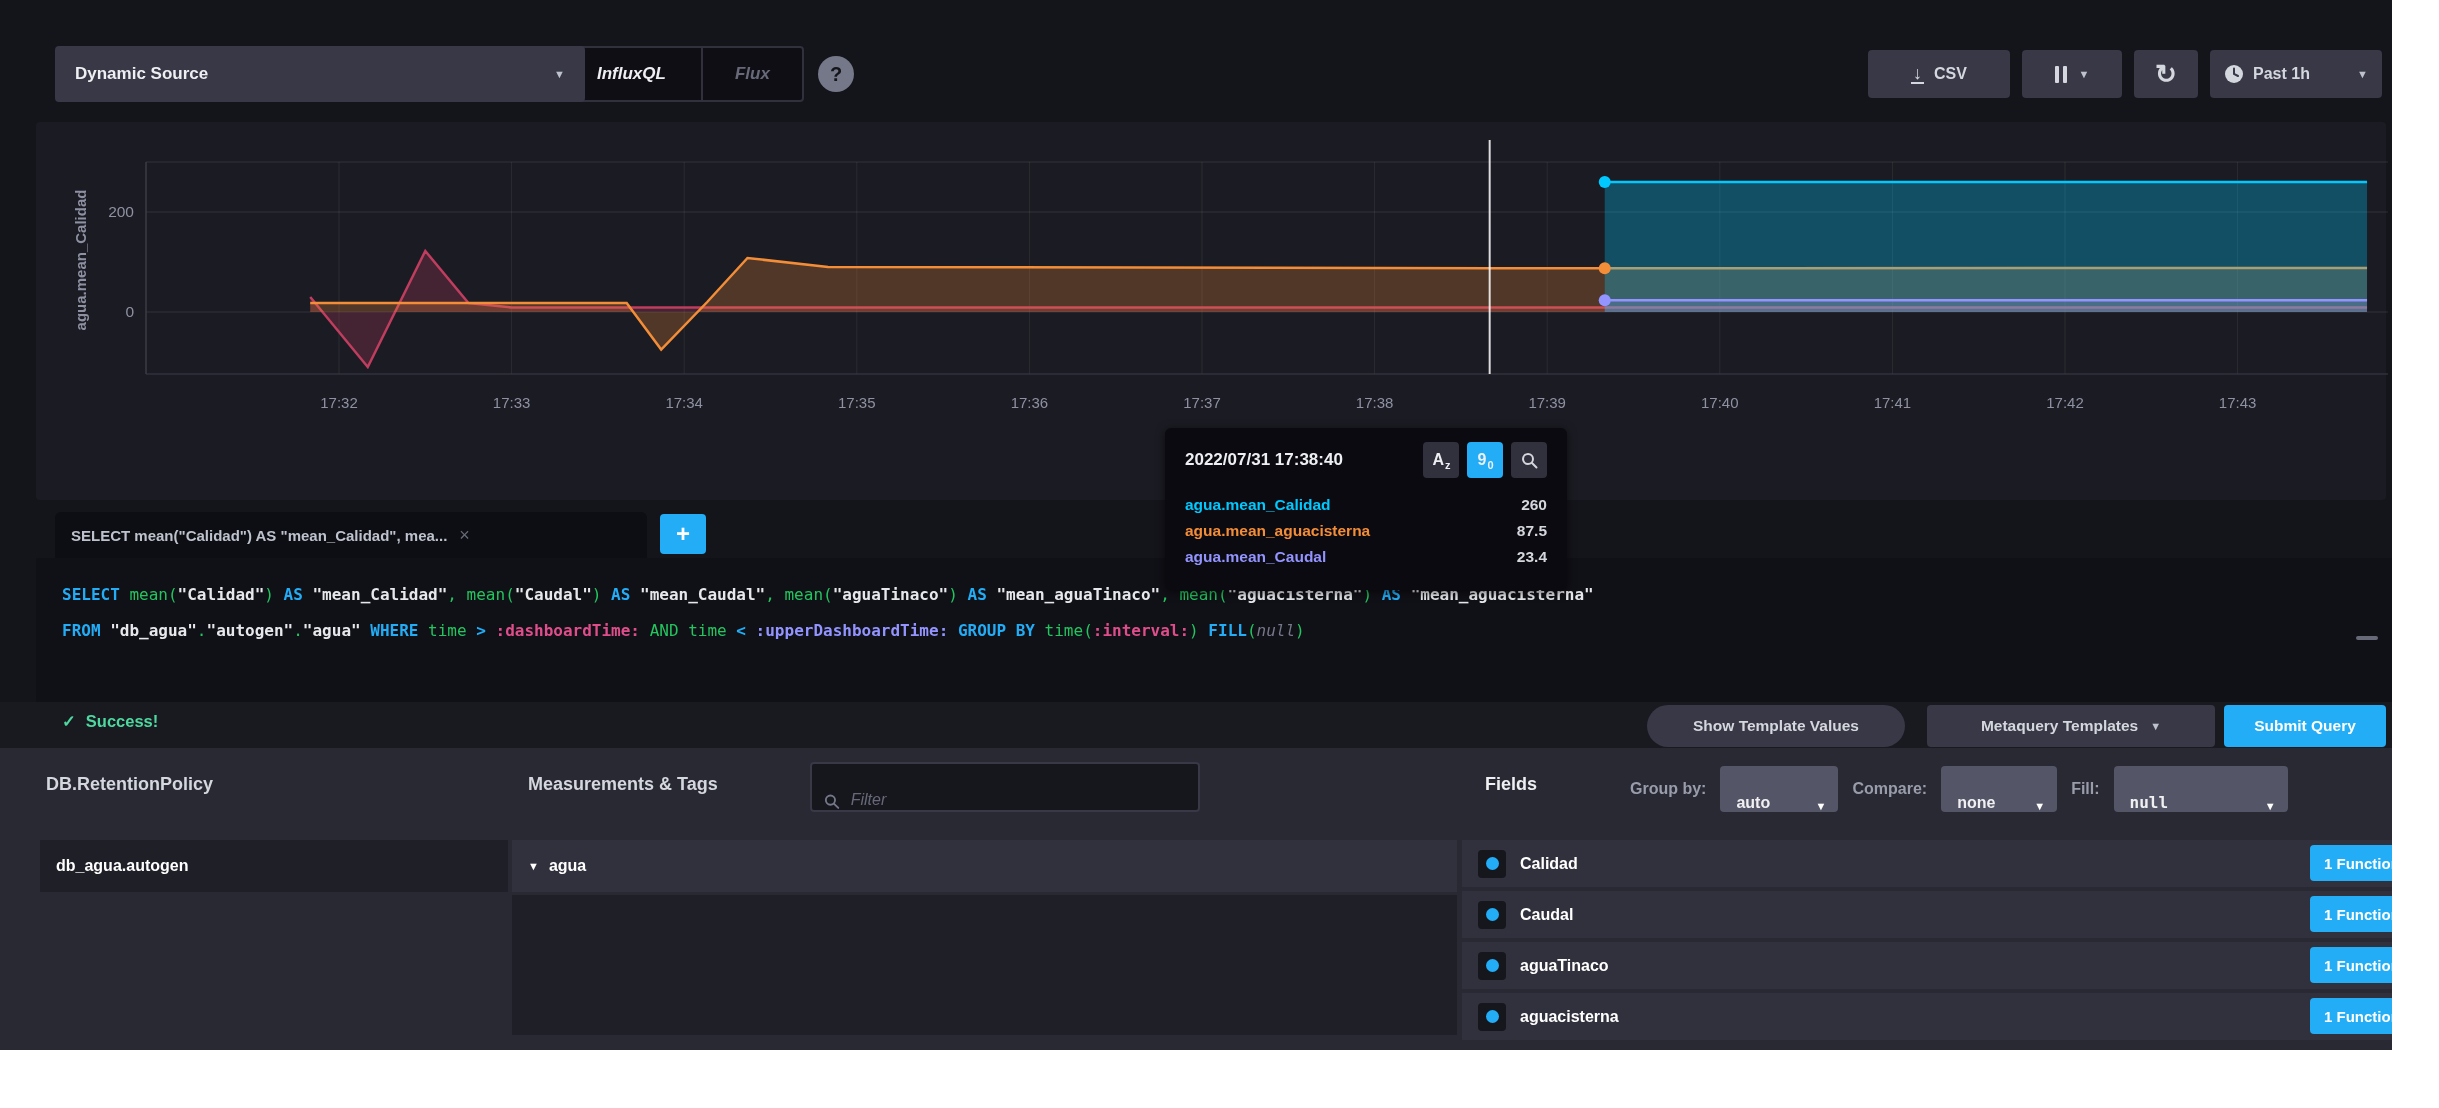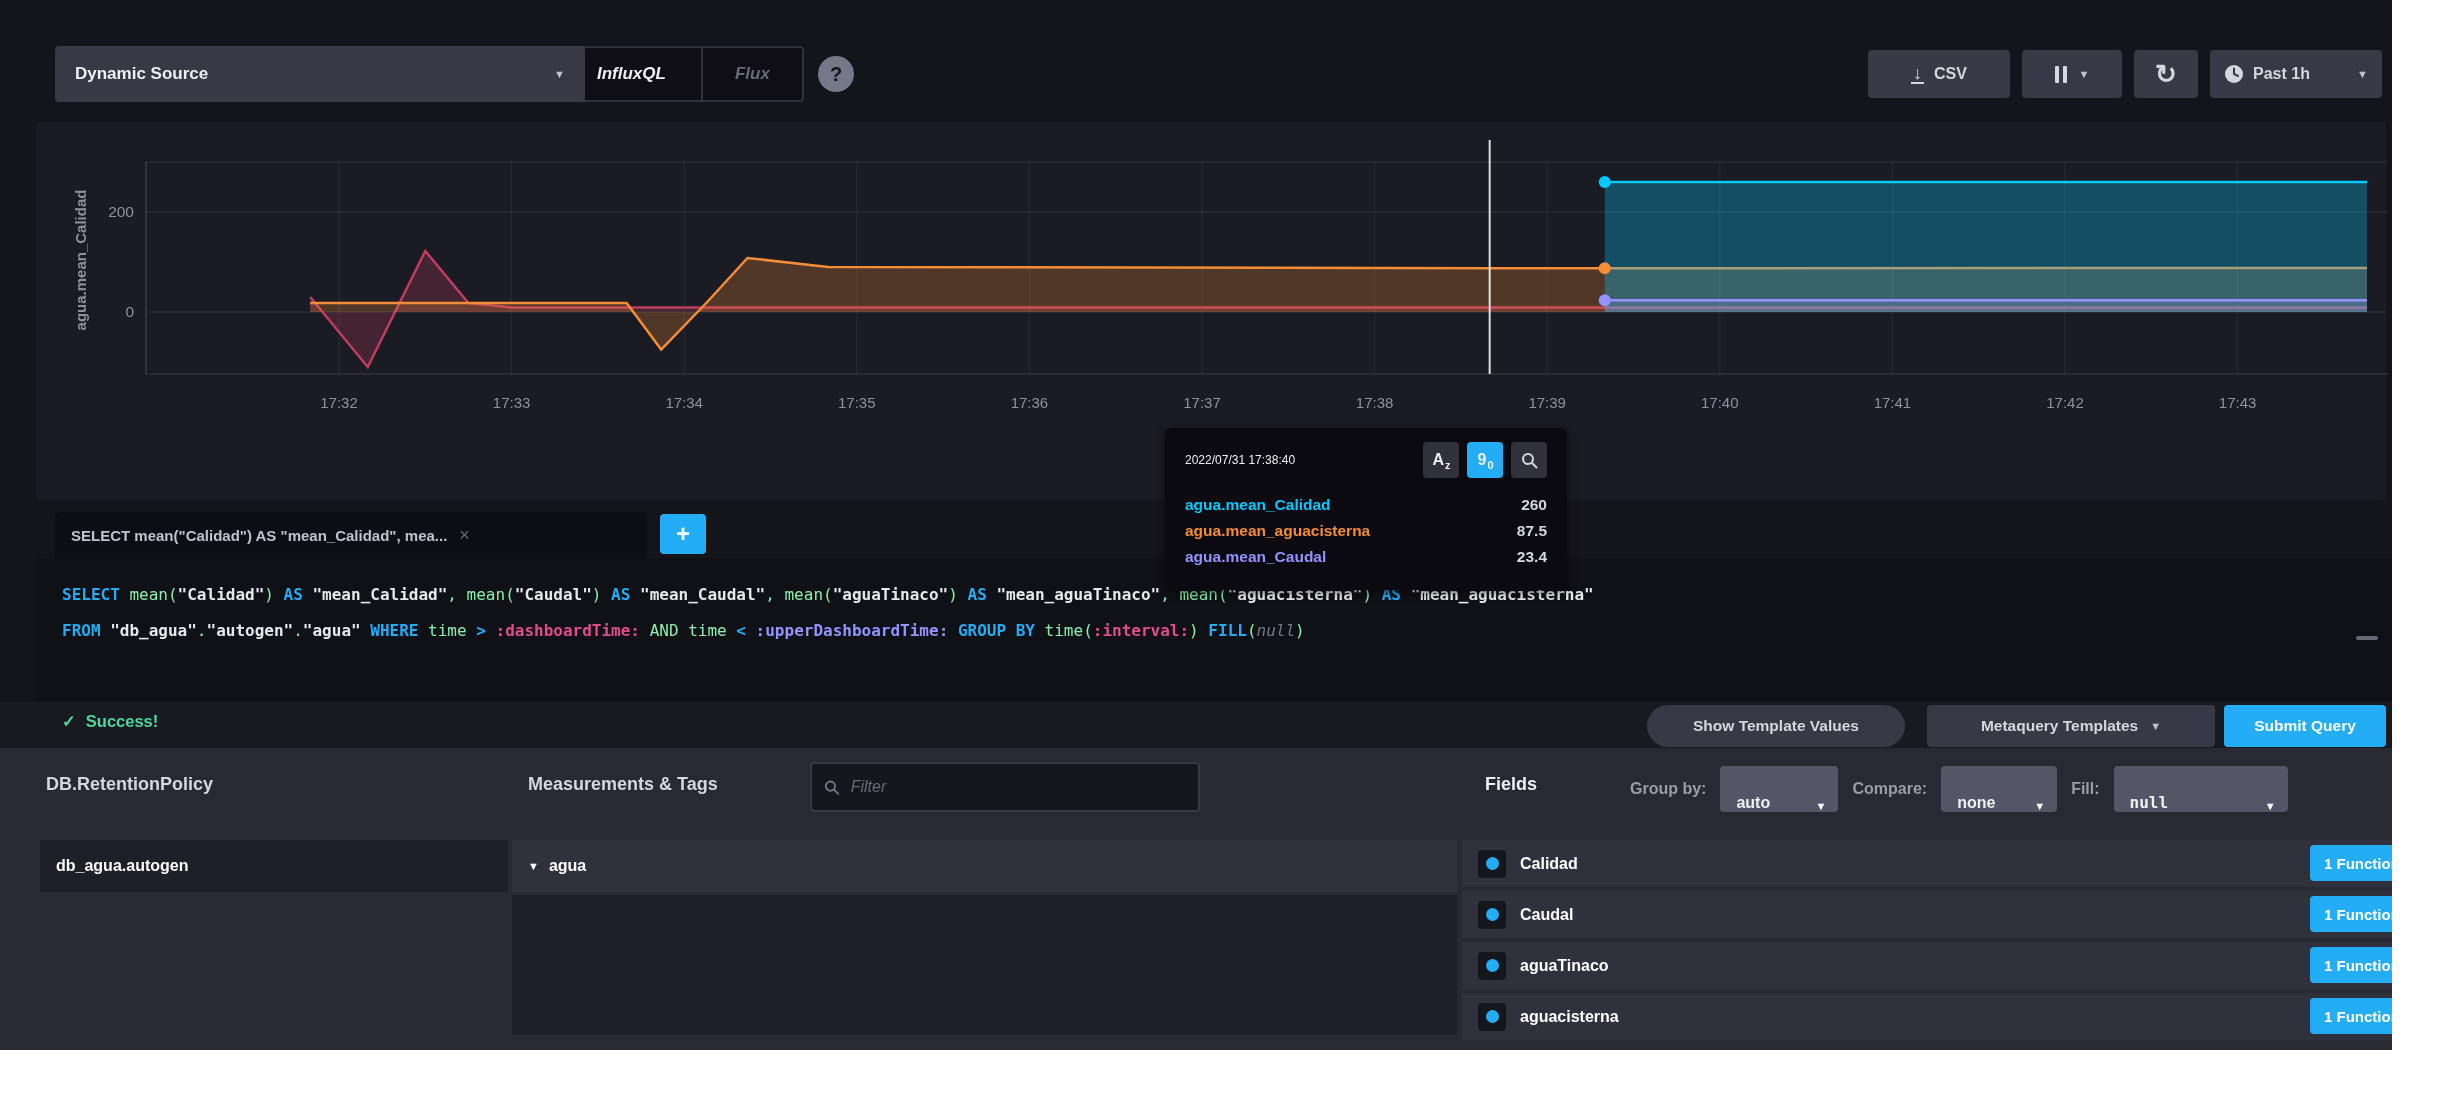--- a/index.html
+++ b/index.html
@@ -24,53 +24,53 @@
   #time-btn{left:2210px;top:50px;width:172px;height:48px;gap:9px;padding:0 14px;box-sizing:border-box;}
   #time-btn .caret{margin-left:auto;}
   .dl-icon{font-size:18px;border-bottom:2px solid #d4d7dd;line-height:16px;padding:0 2px 1px 2px;}
   
   #graph-panel{left:36px;top:122px;width:2350px;height:378px;background:#1b1b23;border-radius:4px;}
   #chart{left:0;top:0;width:2392px;height:530px;}
   #chart svg{position:absolute;left:0;top:0;}
   
   #tooltip{left:1165px;top:428px;width:402px;height:162px;background:#0a0a10;border-radius:6px;z-index:20;box-shadow:0 2px 10px rgba(0,0,0,.6);padding:14px 20px;box-sizing:border-box;}
   #tt-head{display:flex;align-items:center;gap:8px;}
-  #tt-time{color:#eeeff2;font-weight:normal;font-size:12px;margin-right:auto;}
+  #tt-time{color:#eeeff2;font-weight:bold;font-size:17px;margin-right:auto;}
   .tt-btn{width:36px;height:36px;border-radius:4px;background:#31313d;color:#eeeff2;display:flex;align-items:center;justify-content:center;font-weight:bold;font-size:16px;cursor:pointer;position:relative;}
   .tt-btn.active{background:#22ADF6;}
   .tt-sub{font-size:11px;position:relative;top:5px;left:1px;}
   #tt-rows{margin-top:14px;}
   .tt-row{display:flex;align-items:center;justify-content:space-between;height:26px;font-size:15.5px;font-weight:bold;}
   .tt-row .val{color:#d4d7dd;}
   
   #tab{left:55px;top:512px;width:592px;height:46px;background:#0d0e14;border-radius:6px 6px 0 0;display:flex;align-items:center;padding:0 16px;box-sizing:border-box;cursor:pointer;}
   #tab .lbl{color:#bec2cc;font-weight:bold;font-size:15px;white-space:nowrap;overflow:hidden;}
   #tab .x{color:#676978;font-size:18px;margin-left:12px;cursor:pointer;}
   #add-tab{left:660px;top:514px;width:46px;height:40px;background:#22ADF6;border-radius:4px;color:#fff;font-size:24px;font-weight:bold;display:flex;align-items:center;justify-content:center;cursor:pointer;}
   
   #editor{left:36px;top:558px;width:2356px;height:144px;background:#101017;cursor:text;}
   .code{position:absolute;left:62px;height:22px;line-height:22px;font-family:"DejaVu Sans Mono",monospace;font-size:16px;white-space:pre;}
   #code1{top:584px;} #code2{top:620px;}
   .tk-k{color:#22ADF6;font-weight:bold;} .tk-o{color:#22ADF6;font-weight:bold;}
-  .tk-f,.tk-p{color:#86efac;} .tk-s{color:#e7e8eb;font-weight:bold;}
+  .tk-f,.tk-p{color:#22c55e;} .tk-s{color:#e7e8eb;font-weight:bold;}
   .tk-v1{color:#DF4E8B;font-weight:bold;} .tk-v2{color:#9394FF;font-weight:bold;}
   .tk-n{color:#757888;font-style:italic;}
   #resize-handle{left:2356px;top:636px;width:22px;height:4px;background:#676978;border-radius:2px;}
   
   #status-row{left:0;top:702px;width:2392px;height:46px;background:#191920;}
   #success{left:62px;top:712px;color:#4ED8A0;font-weight:bold;font-size:16.5px;display:flex;gap:10px;align-items:center;}
   #stv-btn{left:1647px;top:705px;width:258px;height:42px;font-size:15.5px;border-radius:21px;}
   #mq-btn{left:1927px;top:705px;width:288px;height:42px;font-size:15.5px;gap:10px;}
   #mq-btn .caret{margin-left:2px;}
   #submit-btn{left:2224px;top:705px;width:162px;height:42px;background:#22ADF6;border-radius:4px;color:#fff;font-weight:bold;font-size:15.5px;display:flex;align-items:center;justify-content:center;cursor:pointer;}
   
   #builder{left:0;top:748px;width:2392px;height:302px;background:#292933;}
   .col-header{color:#d4d7dd;font-weight:bold;font-size:18px;}
   #db-header{left:46px;top:774px;} #meas-header{left:528px;top:774px;} #fields-header{left:1485px;top:774px;color:#eeeff2;}
-  #filter-box{left:810px;top:762px;width:390px;height:50px;background:#16161d;border:2px solid #383846;border-radius:4px;box-sizing:border-box;display:flex;align-items:center;padding:0 12px;gap:9px;}
+  #filter-box{left:810px;top:762px;width:390px;height:50px;background:#16161d;border:2px solid #383846;border-radius:4px;box-sizing:border-box;display:flex;align-items:flex-end;padding:0 12px;gap:9px;}
   #filter-box input{background:transparent;border:none;outline:none;color:#d4d7dd;font-size:16px;font-style:italic;width:100%;font-family:"Liberation Sans",sans-serif;}
   #filter-box input::placeholder{color:#676978;font-style:italic;}
   #field-controls{left:1630px;top:766px;width:762px;height:46px;display:flex;align-items:center;gap:14px;}
   .ctl-label{color:#999dab;font-weight:bold;font-size:16px;}
   .dd{height:46px;background:#545667;border-radius:4px;display:flex;align-items:flex-end;padding:0 12px 0 16px;box-sizing:border-box;color:#f0f0f3;font-weight:bold;font-size:16px;cursor:pointer;}
   .dd .caret{color:#fff;}
   .dd.mono .v{font-family:"DejaVu Sans Mono",monospace;}
   #db-list{left:40px;top:840px;width:468px;}
   #meas-list{left:512px;top:840px;width:945px;}
   #fields-list{left:1462px;top:840px;width:930px;}

